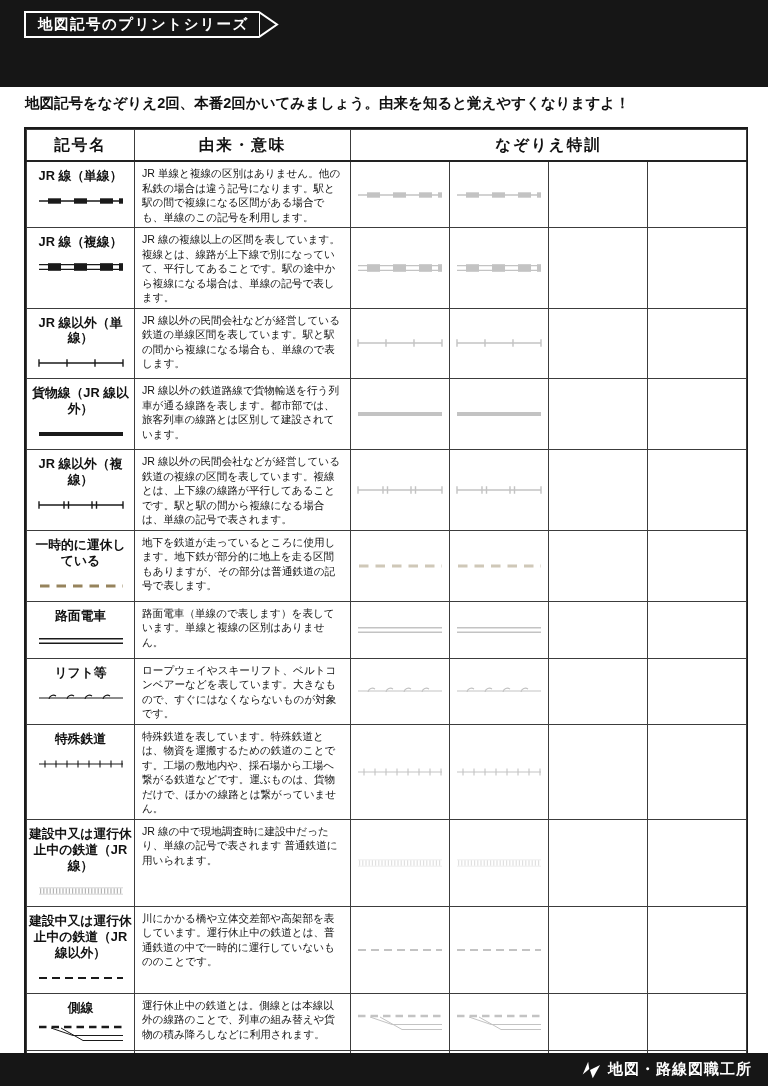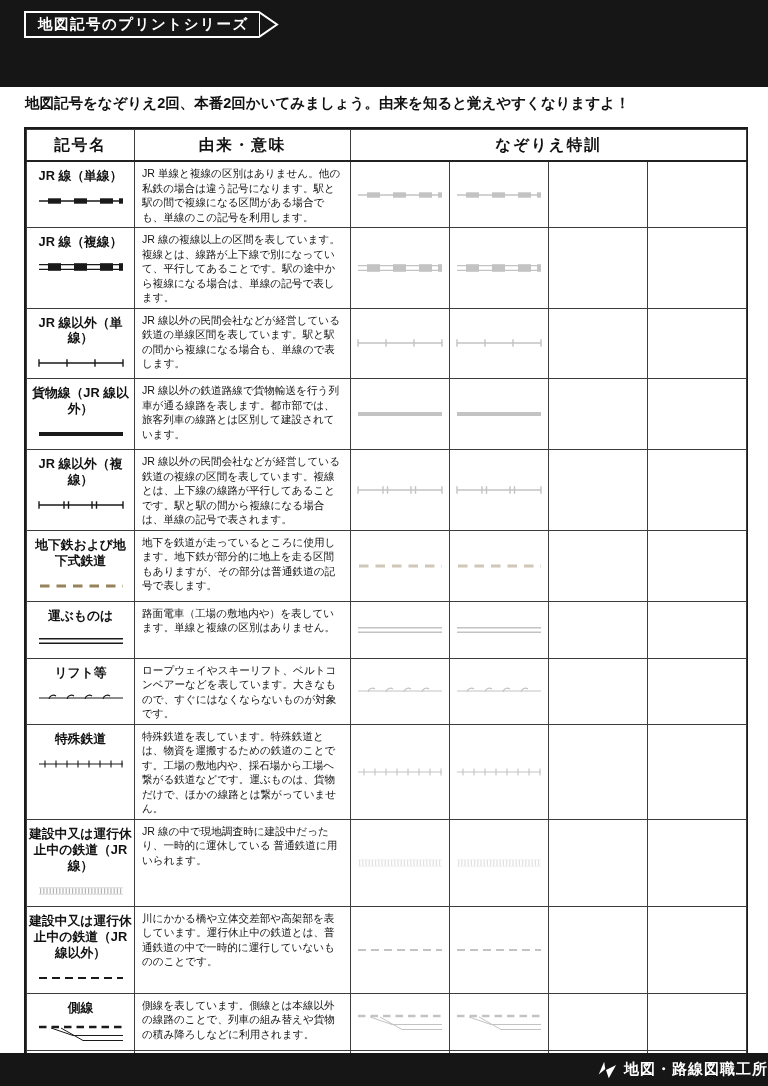--- a/index.html
+++ b/index.html
@@ -30,21 +30,21 @@
   .name-cell{text-align:center;vertical-align:top;}
   .sym-name{font-weight:bold;font-size:12.8px;line-height:1.25;margin-top:6px;padding:0 2px;}
   .sym-icon{display:block;margin:2px auto 0;width:88px;height:30px;}
   .sym-icon svg{display:block;}
   .meaning-cell{vertical-align:top;}
   .meaning-text{font-size:10.6px;line-height:1.37;padding:4px 6px 3px 7px;text-align:left;}
   .practice-cell{vertical-align:middle;text-align:center;}
   .practice-cell .sym-icon{margin:0 auto;}
   
   .footer-band{position:absolute;top:1053px;left:0;width:768px;height:33px;background:#161616;
-    display:flex;align-items:center;justify-content:flex-end;box-sizing:border-box;gap:7px;}
+    display:flex;align-items:center;justify-content:flex-end;padding-right:16px;box-sizing:border-box;gap:7px;}
   .footer-credit{color:#fff;font-weight:bold;font-size:15px;letter-spacing:1px;}
   .footer-logo svg{display:block;}
 </style>
 </head>
 <body>
 
 <div class="header-band">
   <div class="series-banner">
     <div class="banner-box">
       <span class="banner-text">地図記号のプリントシリーズ</span>
@@ -250,21 +250,21 @@
                 <path d="M2 15H86" fill="none" stroke="#c3c3c3" stroke-width="1.5"></path>
                 <path d="M2 11.2V18.8M27 11.2V18.8M31.5 11.2V18.8M55 11.2V18.8M59.5 11.2V18.8M86 11.2V18.8" fill="none" stroke="#c3c3c3" stroke-width="1.4"></path>
               </svg>
             </div>
     </td>
     <td class="practice-cell"></td>
     <td class="practice-cell"></td>
   </tr>
         <tr class="data-row">
     <td class="name-cell">
-      <div class="sym-name">地下鉄および地下式鉄道</div>
+      <div class="sym-name">一時的に運休している</div>
       <div class="sym-icon">
               <svg width="88" height="30" viewBox="0 0 88 30">
                 <path d="M3 15H86" fill="none" stroke="#96835c" stroke-width="3.2" stroke-dasharray="9.5 7"></path>
               </svg>
             </div>
     </td>
     <td class="meaning-cell">
       <div class="meaning-text">地下を鉄道が走っているところに使用します。地下鉄が部分的に地上を走る区間もありますが、その部分は普通鉄道の記号で表します。</div>
     </td>
     <td class="practice-cell">
@@ -279,30 +279,30 @@
               <svg width="88" height="30" viewBox="0 0 88 30">
                 <path d="M3 15H86" fill="none" stroke="#cfc8b8" stroke-width="3.2" stroke-dasharray="9.5 7"></path>
               </svg>
             </div>
     </td>
     <td class="practice-cell"></td>
     <td class="practice-cell"></td>
   </tr>
         <tr class="data-row">
     <td class="name-cell">
-      <div class="sym-name">運ぶものは</div>
+      <div class="sym-name">路面電車</div>
       <div class="sym-icon">
               <svg width="88" height="30" viewBox="0 0 88 30">
                 <path d="M2 12.7H86" fill="none" stroke="#1a1a1a" stroke-width="1.6"></path>
                 <path d="M2 17.3H86" fill="none" stroke="#1a1a1a" stroke-width="1.6"></path>
               </svg>
             </div>
     </td>
     <td class="meaning-cell">
-      <div class="meaning-text">路面電車（工場の敷地内や）を表しています。単線と複線の区別はありません。</div>
+      <div class="meaning-text">路面電車（単線ので表します）を表しています。単線と複線の区別はありません。</div>
     </td>
     <td class="practice-cell">
       <div class="sym-icon">
               <svg width="88" height="30" viewBox="0 0 88 30">
                 <path d="M2 12.7H86" fill="none" stroke="#c3c3c3" stroke-width="1.6"></path>
                 <path d="M2 17.3H86" fill="none" stroke="#c3c3c3" stroke-width="1.6"></path>
               </svg>
             </div>
     </td>
     <td class="practice-cell">
@@ -385,21 +385,21 @@
       <div class="sym-name">建設中又は運行休止中の鉄道（JR 線）</div>
       <div class="sym-icon">
               <svg width="88" height="30" viewBox="0 0 88 30">
                 <path d="M3 15H85" fill="none" stroke="#b3b3b3" stroke-width="5.6" stroke-dasharray="1.2 2"></path>
                 <path d="M2 11.8H86" fill="none" stroke="#cccccc" stroke-width="0.8"></path>
                 <path d="M2 18.2H86" fill="none" stroke="#cccccc" stroke-width="0.8"></path>
               </svg>
             </div>
     </td>
     <td class="meaning-cell">
-      <div class="meaning-text">JR 線の中で現地調査時に建設中だったり、一時的に運休している 普通鉄道に用いられます。</div>
+      <div class="meaning-text">JR 線の中で現地調査時に建設中だったり、単線の記号で表されます 普通鉄道に用いられます。</div>
     </td>
     <td class="practice-cell">
       <div class="sym-icon">
               <svg width="88" height="30" viewBox="0 0 88 30">
                 <path d="M3 15H85" fill="none" stroke="#e0e0e0" stroke-width="5.6" stroke-dasharray="1.2 2"></path>
                 <path d="M2 11.8H86" fill="none" stroke="#eaeaea" stroke-width="0.8"></path>
                 <path d="M2 18.2H86" fill="none" stroke="#eaeaea" stroke-width="0.8"></path>
               </svg>
             </div>
     </td>
@@ -449,21 +449,21 @@
       <div class="sym-name">側線</div>
       <div class="sym-icon">
               <svg width="88" height="30" viewBox="0 0 88 30">
                 <path d="M2 9H86" fill="none" stroke="#1a1a1a" stroke-width="2.6" stroke-dasharray="7.5 5"></path>
                 <path d="M14 10L36 17.5H86" fill="none" stroke="#1a1a1a" stroke-width="1"></path>
                 <path d="M24 10L46 22.5H86" fill="none" stroke="#1a1a1a" stroke-width="1"></path>
               </svg>
             </div>
     </td>
     <td class="meaning-cell">
-      <div class="meaning-text">側線を表しています。側線とは本線以外の線路のことで、列車の組み替えや貨物の積み降ろしなどに利用されます。</div>
+      <div class="meaning-text">運行休止中の鉄道とは。側線とは本線以外の線路のことで、列車の組み替えや貨物の積み降ろしなどに利用されます。</div>
     </td>
     <td class="practice-cell">
       <div class="sym-icon">
               <svg width="88" height="30" viewBox="0 0 88 30">
                 <path d="M2 9H86" fill="none" stroke="#c3c3c3" stroke-width="2.6" stroke-dasharray="7.5 5"></path>
                 <path d="M14 10L36 17.5H86" fill="none" stroke="#c3c3c3" stroke-width="1"></path>
                 <path d="M24 10L46 22.5H86" fill="none" stroke="#c3c3c3" stroke-width="1"></path>
               </svg>
             </div>
     </td>

